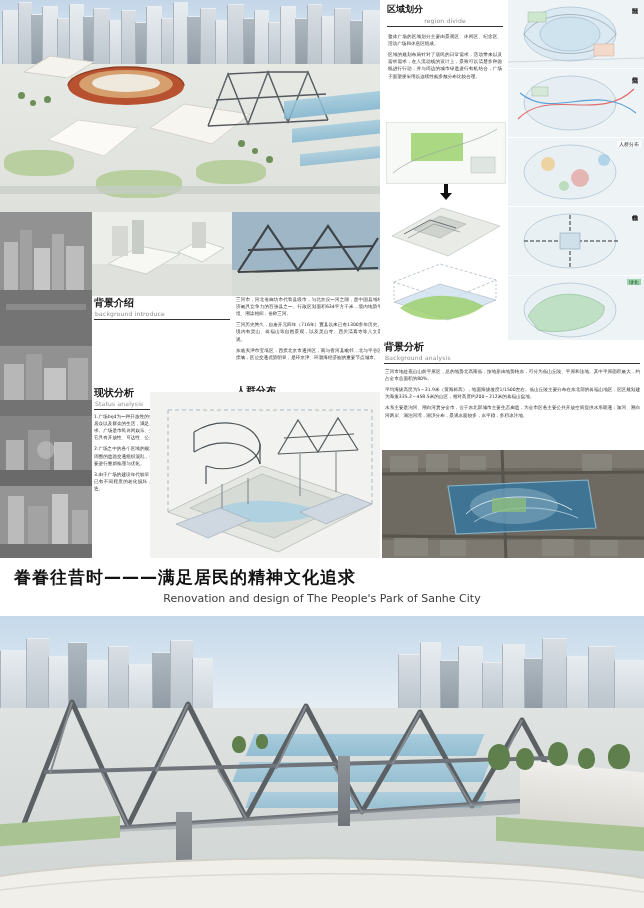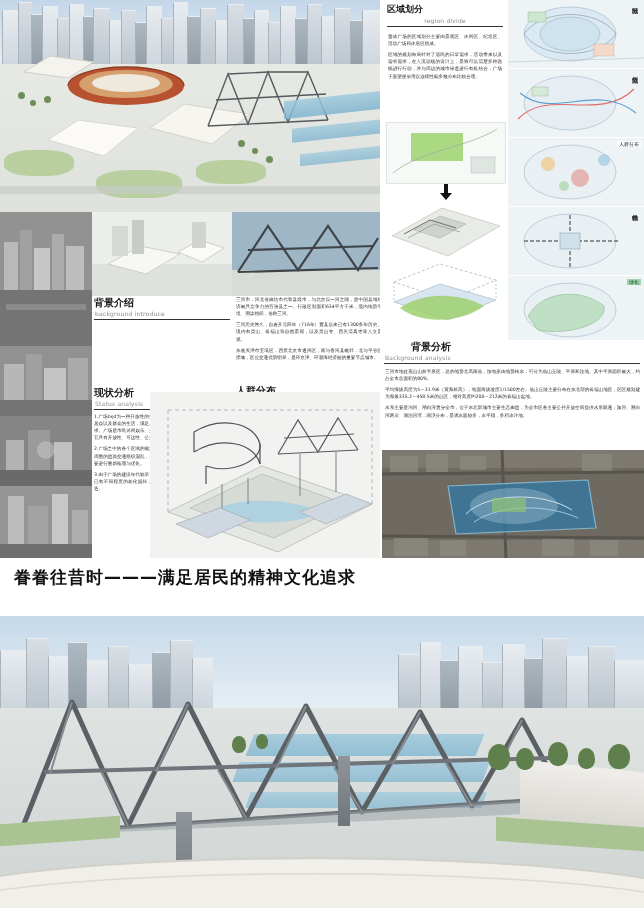--- a/index.html
+++ b/index.html
@@ -448,21 +448,21 @@
         <line x1="222" y1="112" x2="222" y2="18"></line>
         <line x1="18" y1="18" x2="222" y2="18"></line>
       </g>
 
       <polygon points="150,120 196,102 222,112 176,132" fill="#cfd8e0" stroke="#9aa6b0" stroke-width="0.6"></polygon>
       <polygon points="26,132 70,116 100,128 58,146" fill="#cfd8e0" stroke="#9aa6b0" stroke-width="0.6"></polygon>
     </svg>
   </div>
 
   <div class="abs" id="bg-analysis">
-    <div class="title-cn cn" style="font-size:10px;padding-left:2px;margin-left:27px;">背景分析</div>
+    <div class="title-cn cn" style="font-size:10px;padding-left:2px;">背景分析</div>
     <div class="title-en" style="padding-left:3px;">Background analysis</div>
     <div class="hr-line" style="width:256px;margin:2px 0 4px 2px;"></div>
     <p class="para cn" style="margin:0 4px 4px 3px;">三河市地处燕山山前平原区，总的地势北高南低，按地形由地势转东，可分为低山丘陵、平原和洼地。其中平原面积最大，约占全市总面积的80%。</p>
     <p class="para cn" style="margin:0 4px 4px 3px;">平均海拔高度为5～31.9米（黄海标高），地面海拔坡度1/1500左右。低山丘陵主要分布在东北部的蒋福山地区，区区规划建为海拔335.2～458.5米的山区，相对高度约200～212米的蒋福山盆地。</p>
     <p class="para cn" style="margin:0 4px 0 3px;">水系主要是泃河、潮白河贯穿全市，位于东北部城市主要生态廊道，为全市区各主要公共开放空间提供水系联通；洳河、潮白河两岸、湖泊河湾，湖汊分布，景观水面较多，水平稳，多积冰注地。</p>
   </div>
 
   <div class="abs" id="satellite">
     <svg width="262" height="110" viewBox="0 0 262 110">
       <rect width="262" height="110" fill="#6e6a62"></rect>
@@ -491,20 +491,21 @@
         <ellipse cx="132" cy="56" rx="44" ry="18" fill="#bfe3f2" opacity=".35"></ellipse>
         <path d="M84 64 C106 42, 162 42, 190 60" fill="none" stroke="#e8f4fa" stroke-width="1"></path>
         <path d="M92 72 C118 54, 166 54, 196 68" fill="none" stroke="#cfe8f5" stroke-width="0.8"></path>
         <rect x="110" y="48" width="34" height="14" fill="#9ed06f" opacity=".7"></rect>
       </g>
     </svg>
   </div>
 
   <div class="abs" id="main-title">
     <div class="cn-title cn" style="position:absolute;left:14px;top:6px;">眷眷往昔时———满足居民的精神文化追求</div>
+    <div class="en-title" style="position:absolute;left:0;top:32px;width:644px;">Renovation and design of The People's Park of Sanhe City</div>
   </div>
 
   <div class="abs" id="render-bottom">
 
     <div class="abs" style="left:0;top:0;width:644px;height:92px;background:linear-gradient(180deg,#c5d9ea,#e6eef4);"></div>
 
     <div class="bldg light" style="left:0;top:34px;width:26px;height:62px;"></div>
     <div class="bldg" style="left:26px;top:22px;width:22px;height:74px;"></div>
     <div class="bldg light" style="left:48px;top:40px;width:20px;height:56px;"></div>
     <div class="bldg dark" style="left:68px;top:26px;width:18px;height:70px;"></div>

